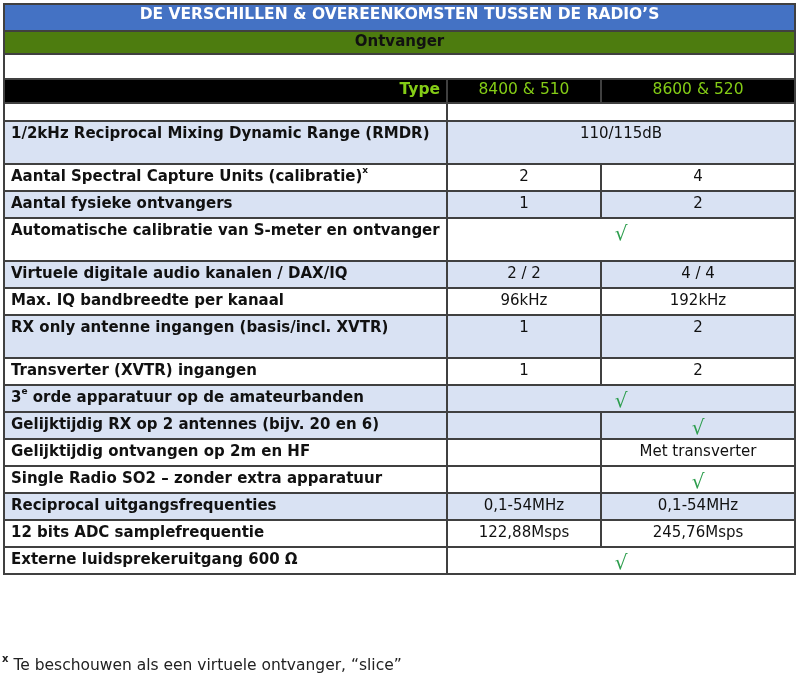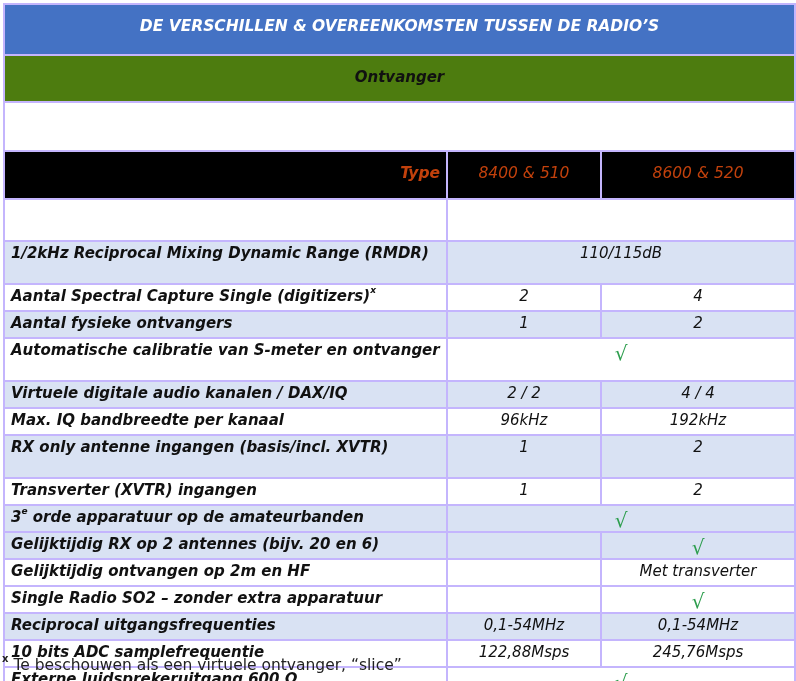--- a/index.html
+++ b/index.html
@@ -6,38 +6,37 @@
   body { width:796px; height:681px; overflow:hidden; position:relative; font-family:"DejaVu Sans", "Liberation Sans", sans-serif; }
   table.spec {
     position:absolute; left:3px; top:3px;
     width:791px;
     border-collapse:collapse;
     table-layout:fixed;
     font-size:15px;
     color:#111;
   }
   table.spec td {
-    border:2px solid #c4b5fd;
-    padding:12px 6px;
+    border:2px solid #404040;
+    padding:0 6px;
     line-height:19px;
     vertical-align:top;
-    font-style:italic;
   }
   col.c1 { width:443px; }
   col.c2 { width:154px; }
   col.c3 { width:194px; }
   .title-row td {
     background:#4472c4; color:#ffffff; font-weight:bold; text-align:center;
     font-size:15.5px; height:25px; vertical-align:middle; border-color:#4472c4;
   }
   .section-row td { background:#4d7c0f; font-weight:bold; text-align:center; height:21px; vertical-align:middle; }
   .blank-row td { background:#ffffff; height:23px; }
   .blank-row2 td { background:#ffffff; height:16px; }
   .type-row td {
-    background:#000000; color:#c2410c; font-weight:bold; font-size:15.5px; height:22px; vertical-align:middle;
+    background:#000000; color:#84cc16; font-weight:bold; font-size:15.5px; height:22px; vertical-align:middle;
   }
   .type-row td.lbl { text-align:right; }
   .type-row td.val { text-align:center; }
   tr.shade td { background:#d9e2f3; }
   tr.plain td { background:#ffffff; }
   td.lbl { text-align:left; font-weight:bold; }
   td.val { text-align:center; font-weight:normal; }
   tr.r1 td { height:22px; padding-top:2px; padding-bottom:1px; }
   tr.r2 td { height:38px; padding-top:2px; padding-bottom:1px; }
   .check { color:#2e9e4e; font-size:20px; line-height:20px; display:inline-block; transform:translateY(2px); font-family:"DejaVu Sans", sans-serif; }
@@ -76,21 +75,21 @@
       <td></td>
       <td colspan="2"></td>
     </tr>
 
     <tr class="shade r2">
       <td class="lbl">1/2kHz Reciprocal Mixing Dynamic Range (RMDR)</td>
       <td class="val" colspan="2">110/115dB</td>
     </tr>
 
     <tr class="plain r1">
-      <td class="lbl"><span>Aantal Spectral Capture Single (digitizers)</span><sup>x</sup></td>
+      <td class="lbl"><span>Aantal Spectral Capture Units (calibratie)</span><sup>x</sup></td>
       <td class="val">2</td>
       <td class="val">4</td>
     </tr>
 
     <tr class="shade r1">
       <td class="lbl">Aantal fysieke ontvangers</td>
       <td class="val">1</td>
       <td class="val">2</td>
     </tr>
 
@@ -148,21 +147,21 @@
       <td class="val"><span class="check">√</span></td>
     </tr>
 
     <tr class="shade r1">
       <td class="lbl">Reciprocal uitgangsfrequenties</td>
       <td class="val">0,1-54MHz</td>
       <td class="val">0,1-54MHz</td>
     </tr>
 
     <tr class="plain r1">
-      <td class="lbl">10 bits ADC samplefrequentie</td>
+      <td class="lbl">12 bits ADC samplefrequentie</td>
       <td class="val">122,88Msps</td>
       <td class="val">245,76Msps</td>
     </tr>
 
 
     <tr class="plain r1">
       <td class="lbl">Externe luidsprekeruitgang 600 Ω</td>
       <td class="val" colspan="2"><span class="check">√</span></td>
     </tr>
   </tbody>

